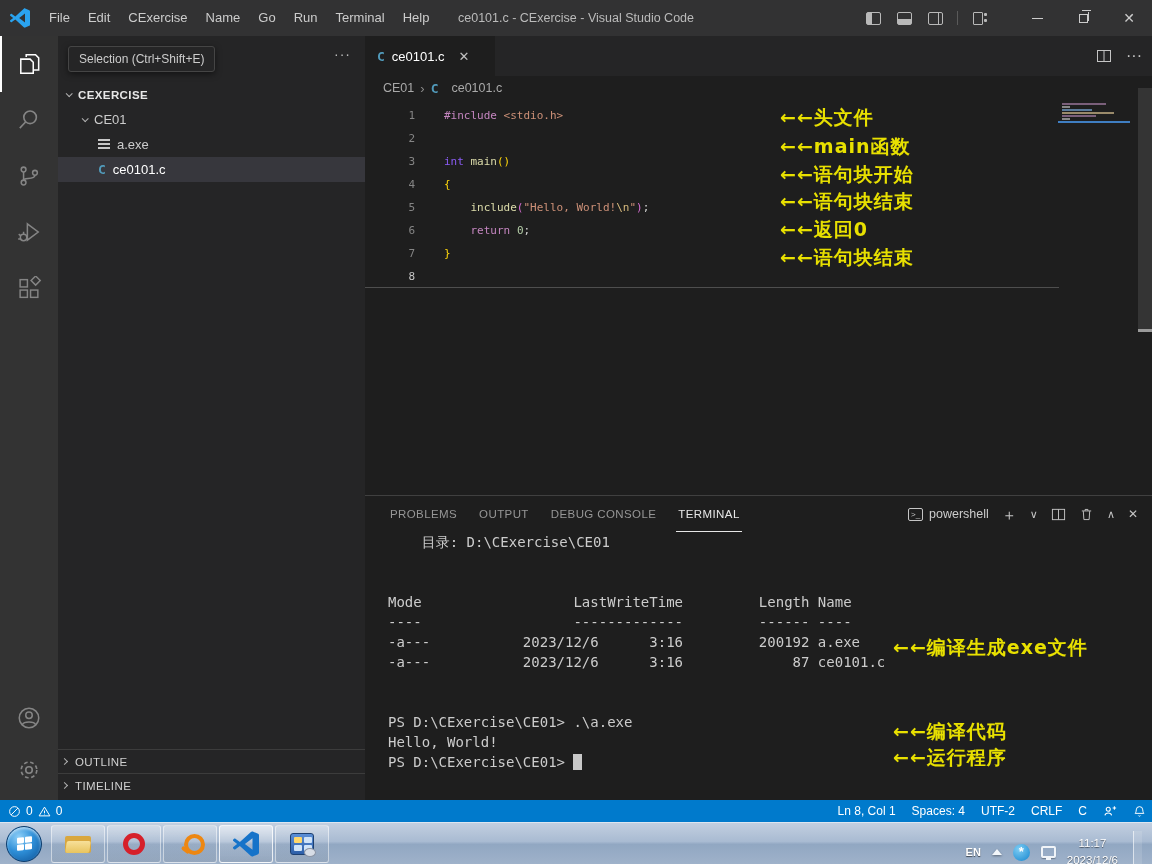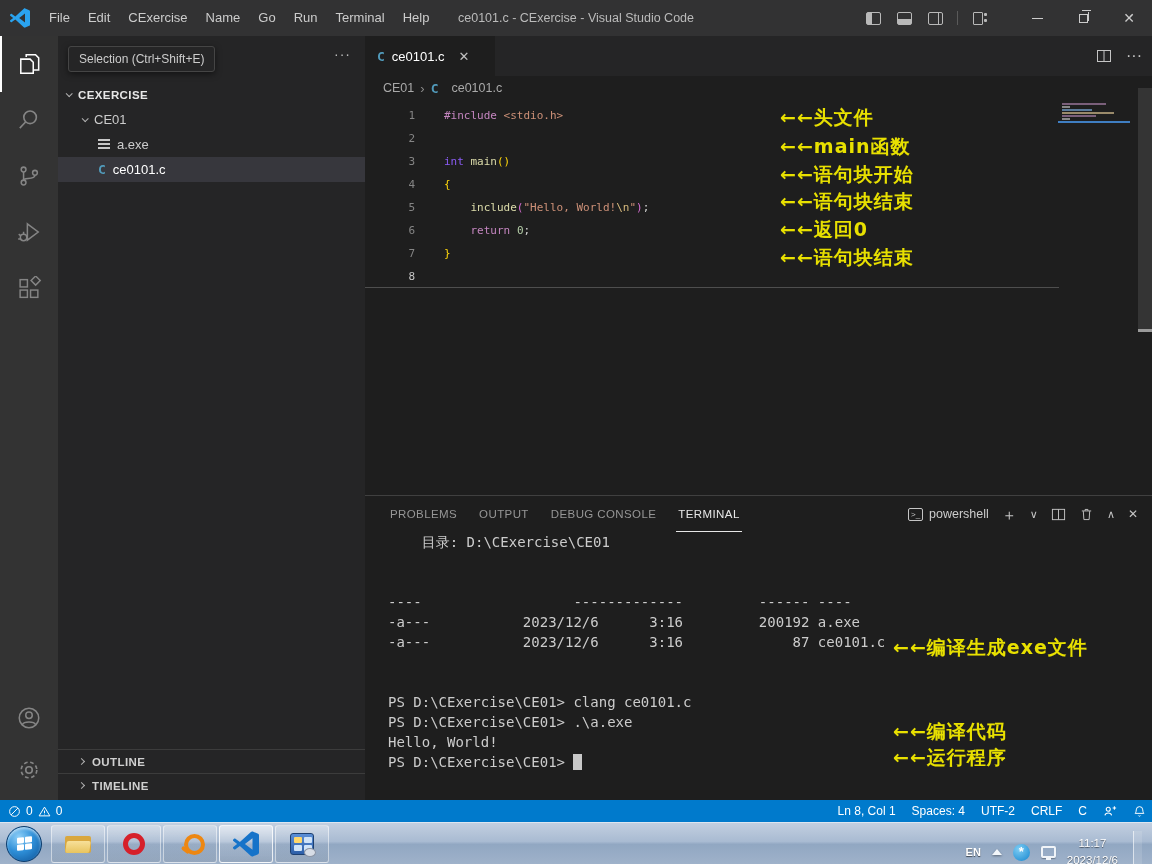--- a/index.html
+++ b/index.html
@@ -44,21 +44,21 @@
   .row.selected { background:#37373d; color:#ffffff; }
   .chev { width:5px; height:5px; border-right:1px solid #b0b0b0; border-bottom:1px solid #b0b0b0; display:inline-block; margin:0 7px 0 0; }
   .chev.down { transform:rotate(45deg) translateY(-1px); }
   .chev.rightc { transform:rotate(-45deg); }
   .root-row { font-weight:bold; font-size:11.5px; letter-spacing:.4px; padding-left:8px; color:#e7e7e7; }
   .folder-row { padding-left:24px; }
   .file-row { padding-left:40px; }
   .exe-icon { width:12px; height:11px; margin-right:7px; background:repeating-linear-gradient(#c8c8c8 0 2px, transparent 2px 4px); }
   .c-icon { color:#519aba; font-weight:bold; font-family:"DejaVu Sans Mono", monospace; font-size:13px; margin-right:7px; line-height:1; }
   .sb-sections { position:absolute; bottom:3px; left:0; right:0; }
-  .sec-row { height:24px; display:flex; align-items:center; border-top:1px solid #3c3c3c; font-weight:bold; font-size:11.5px; letter-spacing:.4px; color:#d0d0d0; padding-left:21px; }
+  .sec-row { height:24px; display:flex; align-items:center; border-top:1px solid #3c3c3c; font-weight:normal; font-size:11.5px; letter-spacing:.4px; color:#d0d0d0; padding-left:4px; }
   .sec-row .chev { margin-right:8px; }
 
   
   .editor-group { position:absolute; left:365px; top:36px; right:0; height:459px; background:#1e1e1e; }
   .tabbar { height:40px; background:#252526; display:flex; align-items:stretch; position:relative; }
   .tab { background:#1e1e1e; display:flex; align-items:center; padding:0 10px 0 12px; color:#ffffff; font-size:13px; min-width:130px; }
   .tab .c-icon { font-size:13px; }
   .tab-close { margin-left:14px; color:#c0c0c0; font-size:13px; }
   .tab-actions { position:absolute; right:10px; top:0; height:40px; display:flex; align-items:center; gap:14px; color:#c5c5c5; }
   .breadcrumb { height:24px; display:flex; align-items:center; font-size:12.5px; color:#a9a9a9; padding-left:18px; gap:6px; }
@@ -316,26 +316,26 @@
         </svg>
       <span class="pa-txt" style="font-size:11px">∧</span>
       <span class="pa-txt" style="font-size:12px">✕</span>
     </div>
   </div>
   <div class="terminal">
     <div id="term-lines">
         <div class="tline">    目录: D:\CExercise\CE01</div>
         <div class="tline"></div>
         <div class="tline"></div>
+        <div class="tline">Mode                  LastWriteTime         Length Name</div>
         <div class="tline">----                  -------------         ------ ----</div>
         <div class="tline">-a---           2023/12/6      3:16         200192 a.exe</div>
         <div class="tline">-a---           2023/12/6      3:16             87 ce0101.c</div>
         <div class="tline"></div>
         <div class="tline"></div>
-        <div class="tline">PS D:\CExercise\CE01&gt; clang ce0101.c</div>
         <div class="tline">PS D:\CExercise\CE01&gt; .\a.exe</div>
         <div class="tline">Hello, World!</div>
         <div class="tline">PS D:\CExercise\CE01&gt; <span class="cursor"></span></div>
       </div>
     <div id="panel-notes">
         <div class="note" style="top: 104px;">←←编译生成exe文件</div>
         <div class="note" style="top: 188px;">←←编译代码</div>
         <div class="note" style="top: 214px;">←←运行程序</div>
       </div>
   </div>

